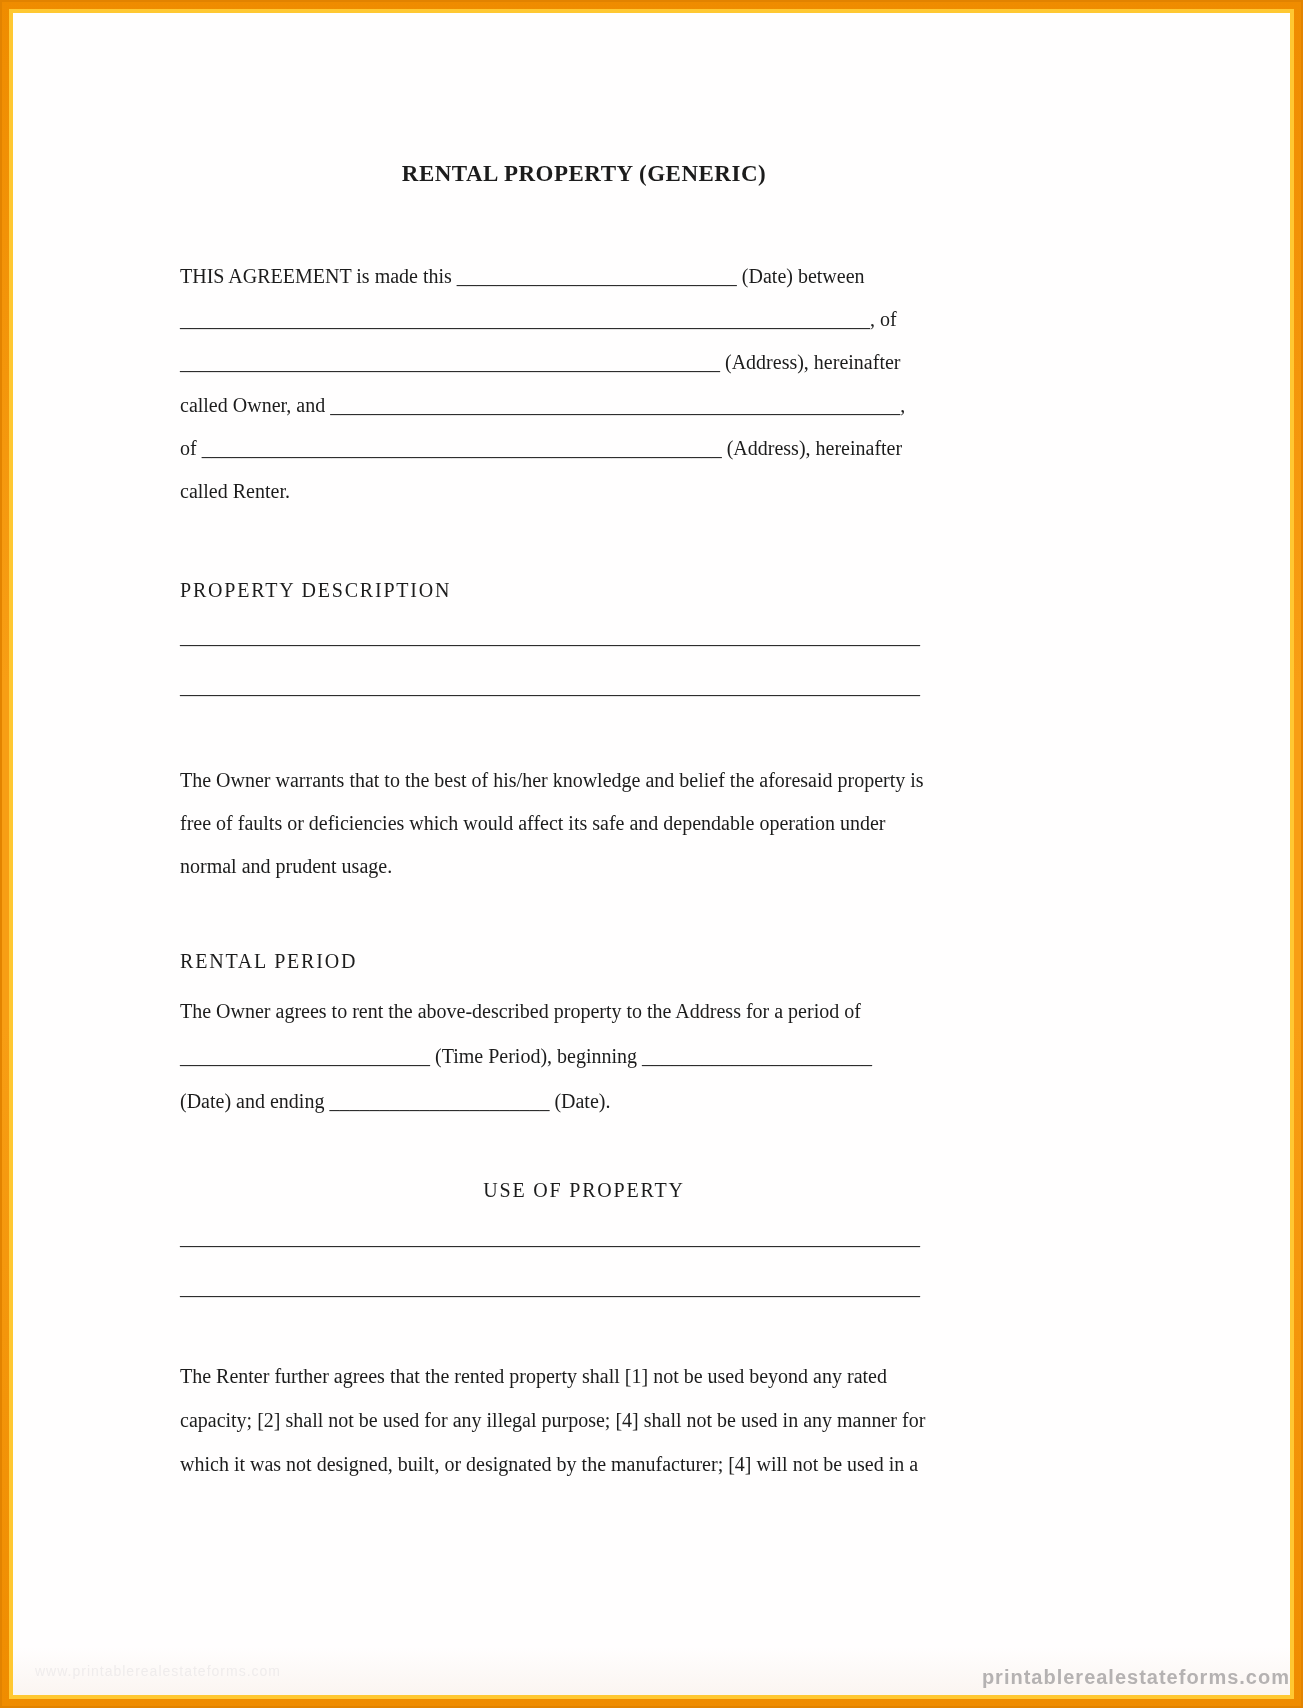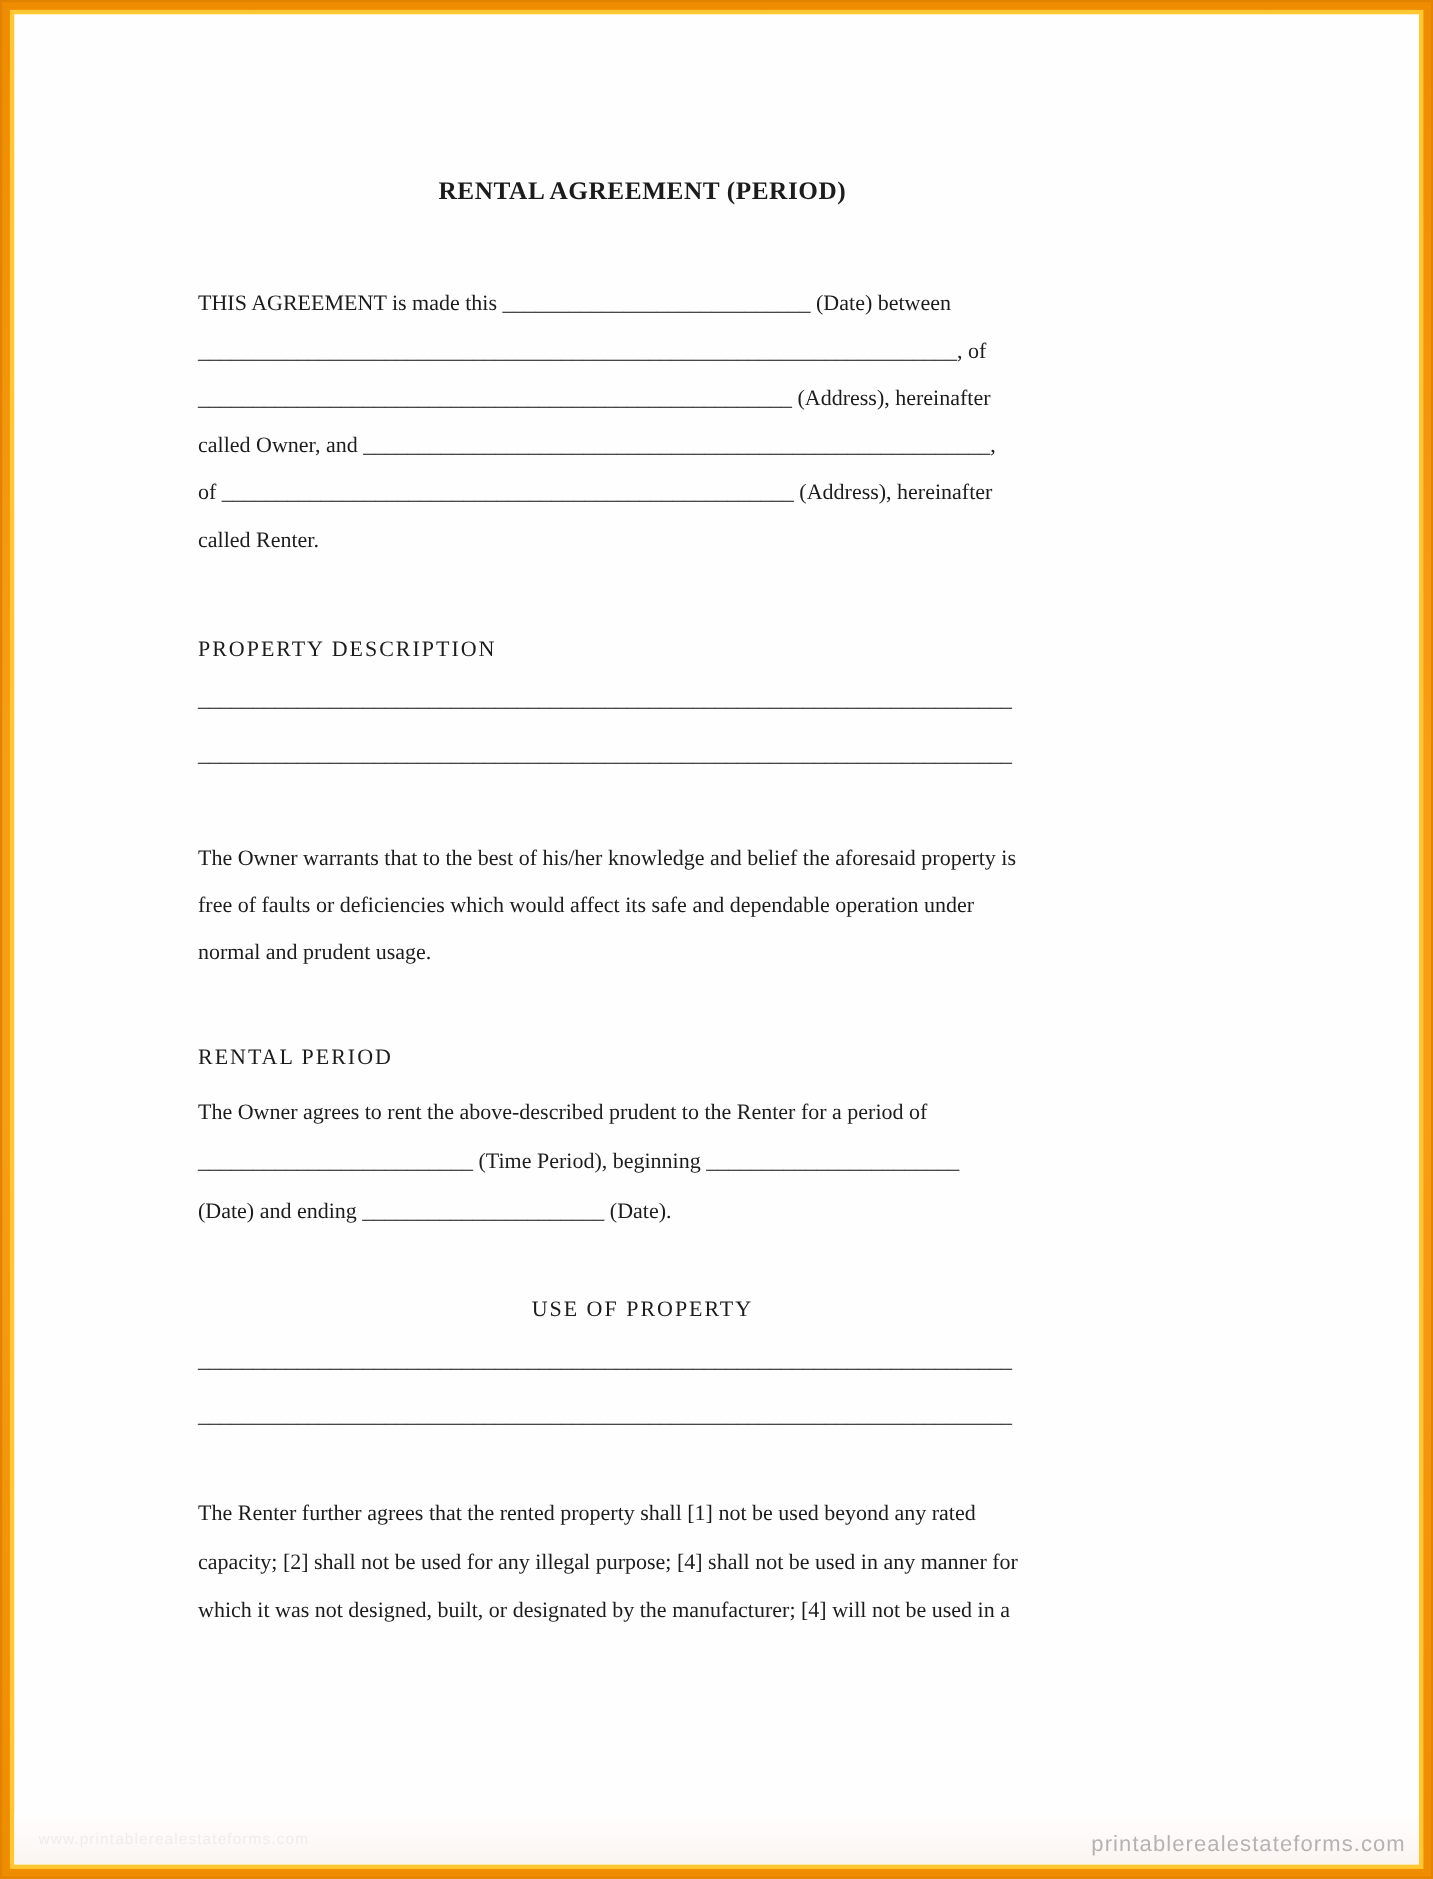--- a/index.html
+++ b/index.html
@@ -77,38 +77,39 @@
     position: absolute;
     left: 22px;
     bottom: 16px;
     font-family: "Liberation Sans", sans-serif;
     font-size: 14px;
     color: #efecec;
     letter-spacing: 1px;
   }
   .wm-right {
     position: absolute;
-    right: 12px;
+    right: 0;
     bottom: 6px;
     font-family: "Liberation Sans", sans-serif;
     font-size: 20px;
     color: #b5b2b2;
     letter-spacing: 1px;
+    font-weight: bold;
   }
 </style>
 </head>
 <body>
 
 <div class="frame-orange">
   <div class="frame-yellow"></div>
   <div class="page">
 
     <div class="footer-strip"></div>
 
-    <div class="block doc-title">RENTAL AGREEMENT (PERIOD)</div>
+    <div class="block doc-title">RENTAL PROPERTY (GENERIC)</div>
 
     <div class="block agreement-block">
       <div class="line">
         <span>THIS AGREEMENT is made this </span><span class="blank">____________________________</span><span> (Date) between</span>
       </div>
       <div class="line">
         <span class="blank">_____________________________________________________________________</span><span>, of</span>
       </div>
       <div class="line">
         <span class="blank">______________________________________________________</span><span> (Address), hereinafter</span>
@@ -131,21 +132,21 @@
 
     <div class="block pd-paragraph">
       <div class="line">The Owner warrants that to the best of his/her knowledge and belief the aforesaid property is</div>
       <div class="line">free of faults or deficiencies which would affect its safe and dependable operation under</div>
       <div class="line">normal and prudent usage.</div>
     </div>
 
     <div class="block heading rp-heading">RENTAL PERIOD</div>
 
     <div class="block rp-lines">
-      <div class="line">The Owner agrees to rent the above-described prudent to the Renter for a period of</div>
+      <div class="line">The Owner agrees to rent the above-described property to the Address for a period of</div>
       <div class="line">
         <span class="blank">_________________________</span><span> (Time Period), beginning </span><span class="blank">_______________________</span>
       </div>
       <div class="line">
         <span>(Date) and ending </span><span class="blank">______________________</span><span> (Date).</span>
       </div>
     </div>
 
     <div class="block heading uop-heading">USE OF PROPERTY</div>
 

